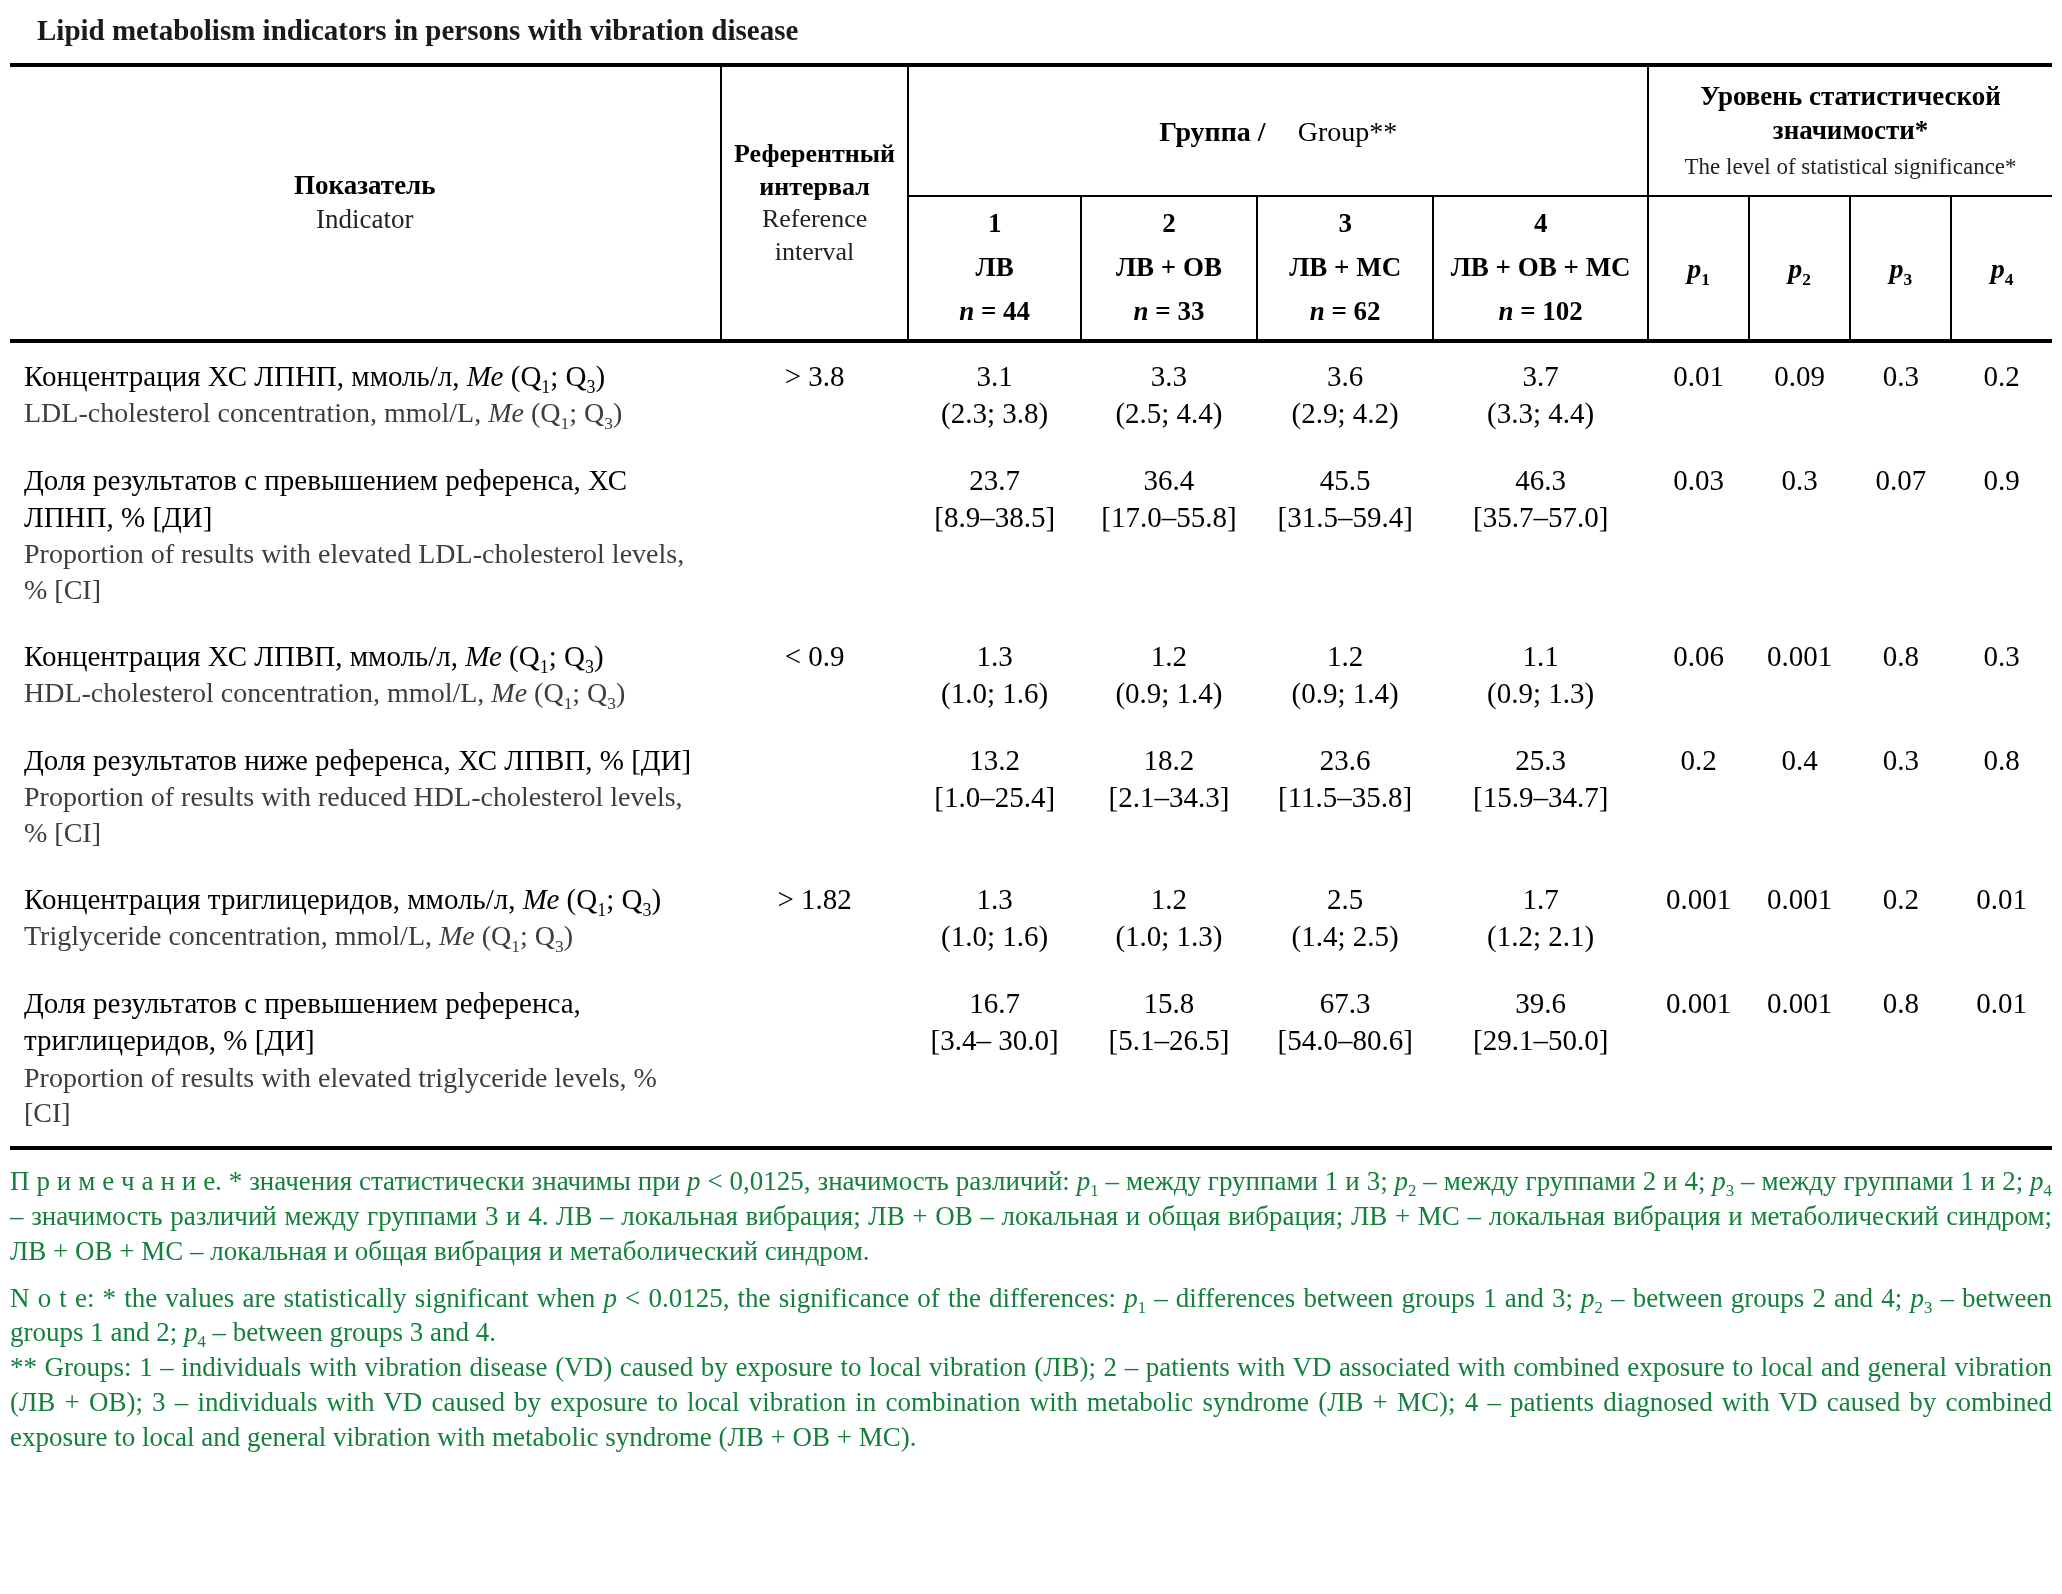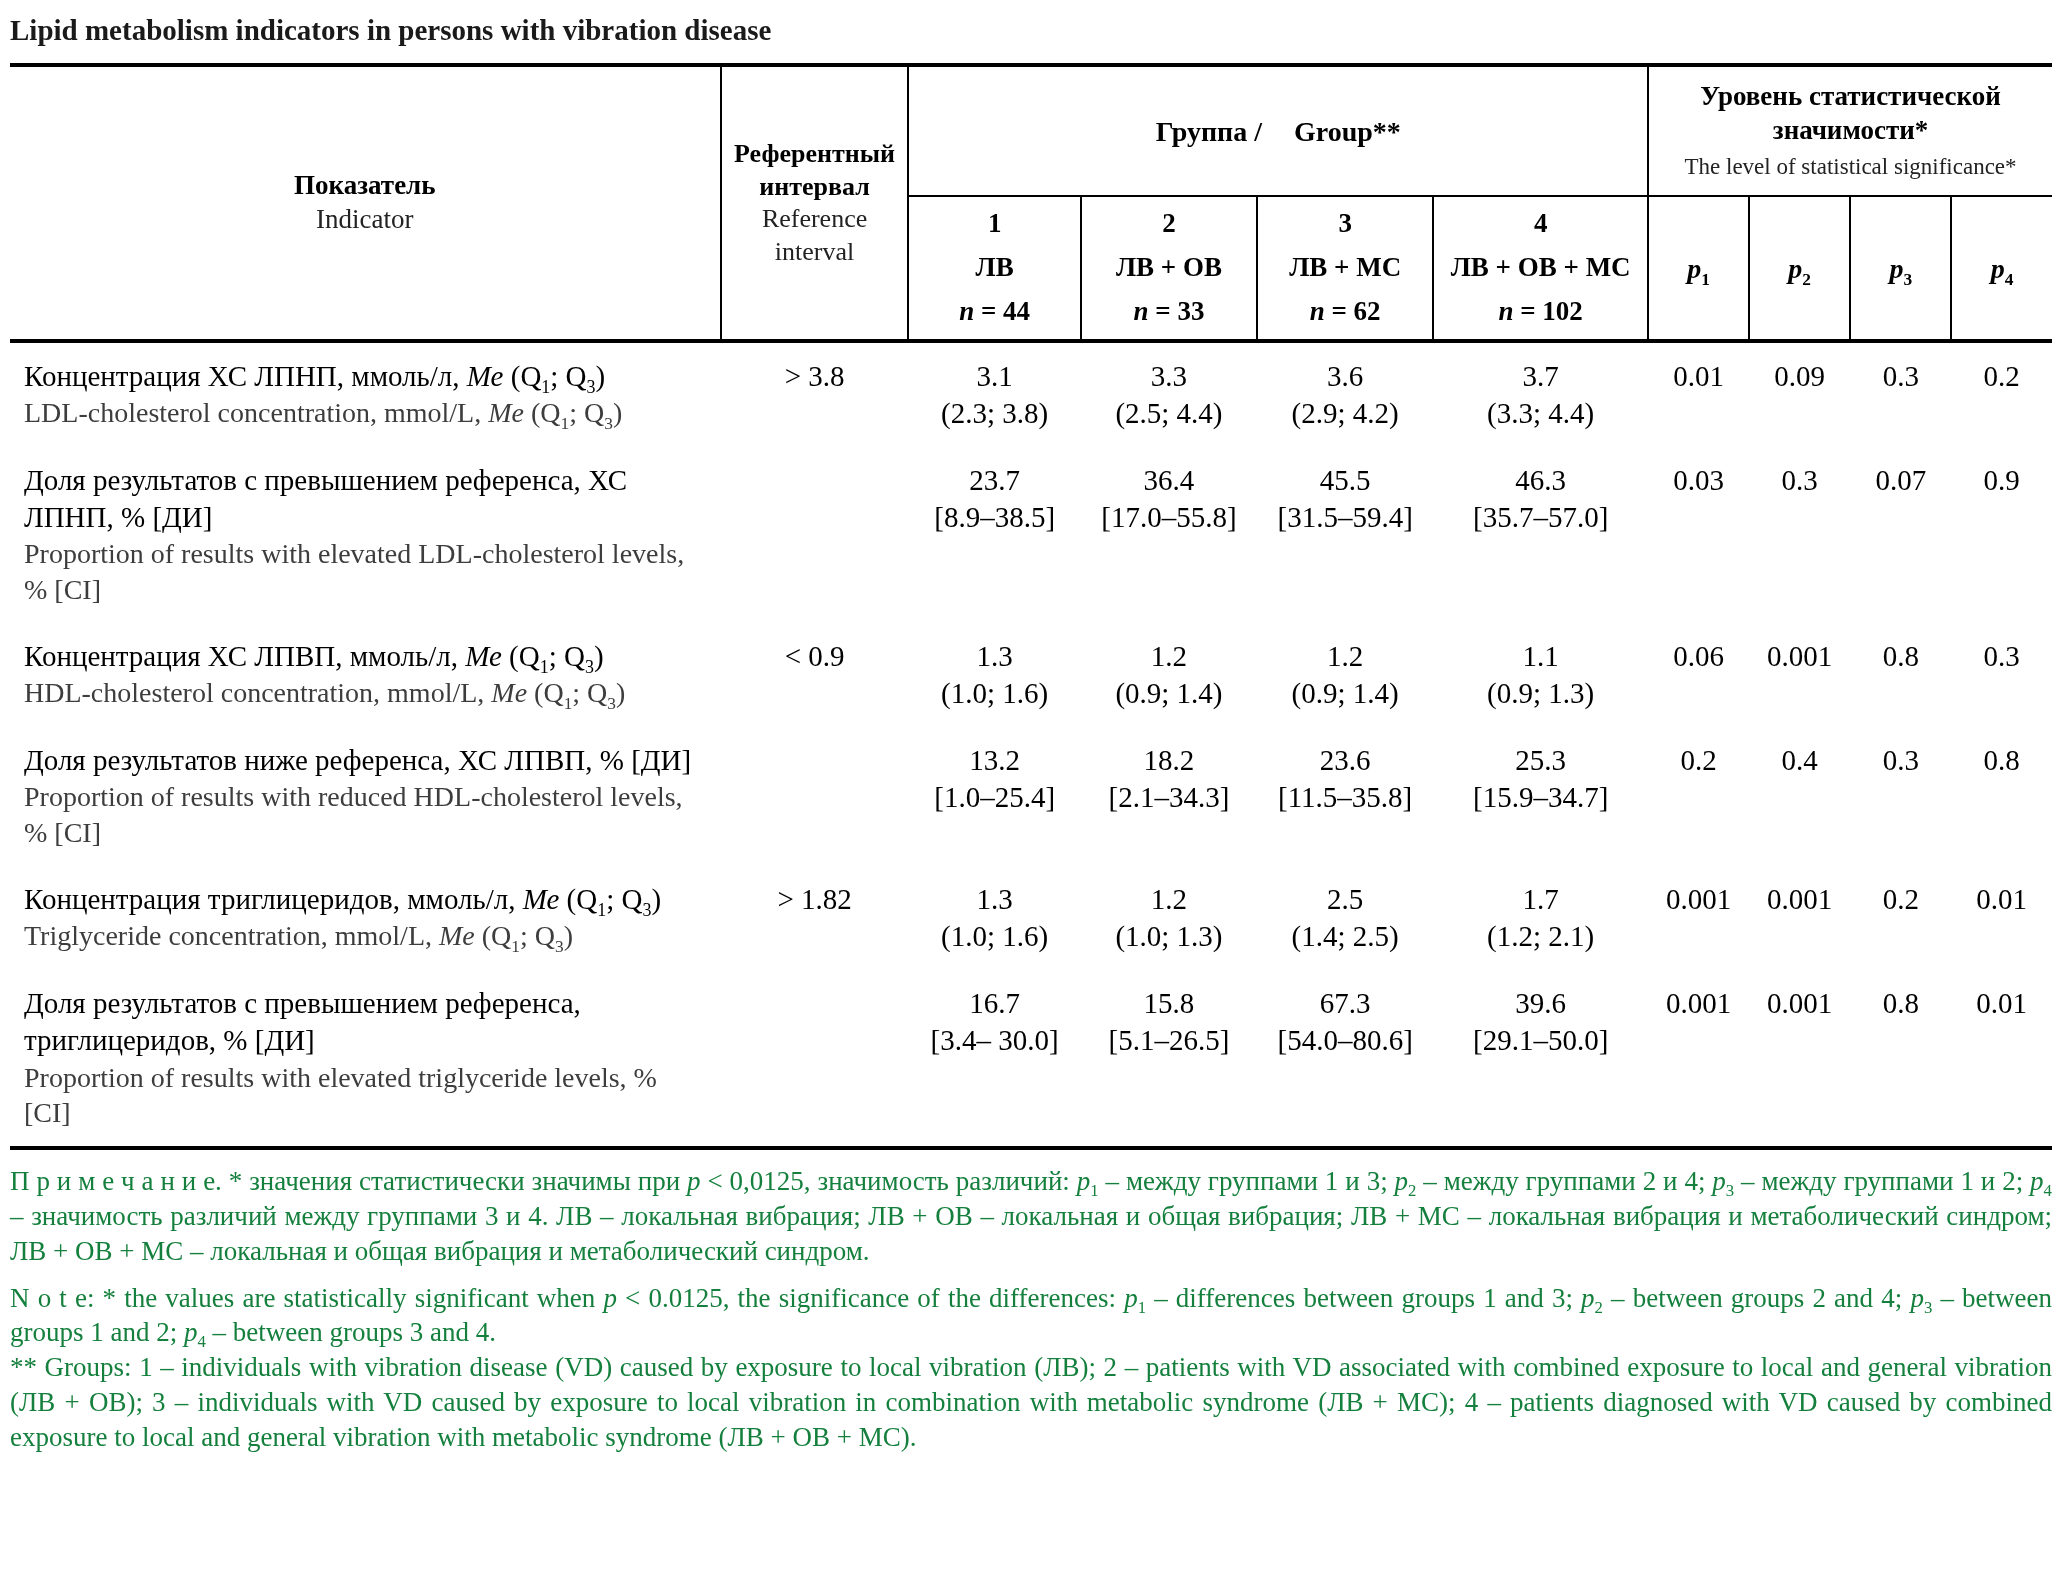--- a/index.html
+++ b/index.html
@@ -7,34 +7,34 @@
     width:2062px;min-height:1594px;box-sizing:border-box;
     font-family:"Liberation Serif","DejaVu Serif",serif;
     color:#000;
   }
   .page{padding:6px 10px 0 10px;box-sizing:border-box;}
   .table-label{
     text-align:right;font-size:29px;letter-spacing:0.30em;color:#111;
     padding-right:4px;
   }
   .title-ru{font-size:31px;font-weight:bold;margin-top:12px;}
-  .title-en{font-size:29px;font-weight:bold;margin-top:8px;color:#1a1a1a;}
+  .title-en{font-size:29px;font-weight:bold;margin-top:8px;color:#1a1a1a;margin-left:27px;}
 
   table.main{
     width:100%;border-collapse:collapse;table-layout:fixed;
     margin-top:16px;
     border-top:4px solid #000;
     border-bottom:4px solid #000;
   }
   th,td{vertical-align:top;padding:0;font-weight:normal;}
   thead th{vertical-align:middle;text-align:center;font-size:27px;line-height:1.25;}
   .hru{font-weight:bold;}
   .hen{font-weight:normal;color:#222;}
   .sig-en{font-size:23px;margin-top:6px;}
-  .rg{font-weight:bold;margin-left:25px;}
+  .rg{font-weight:normal;margin-left:25px;}
   .it{font-style:italic;}
   .bd{font-weight:bold;}
   sub{font-size:62%;line-height:0;}
 
   
   .c-ind{border-right:2px solid #000;border-bottom:4px solid #000;}
   .c-ref{border-right:2px solid #000;border-bottom:4px solid #000;font-size:26px;padding:0 2px;}
   .c-grp{border-right:2px solid #000;border-bottom:2px solid #000;height:128px;font-size:28px;}
   .c-sig{border-bottom:2px solid #000;}
   .row2 th{border-bottom:4px solid #000;height:142px;}

